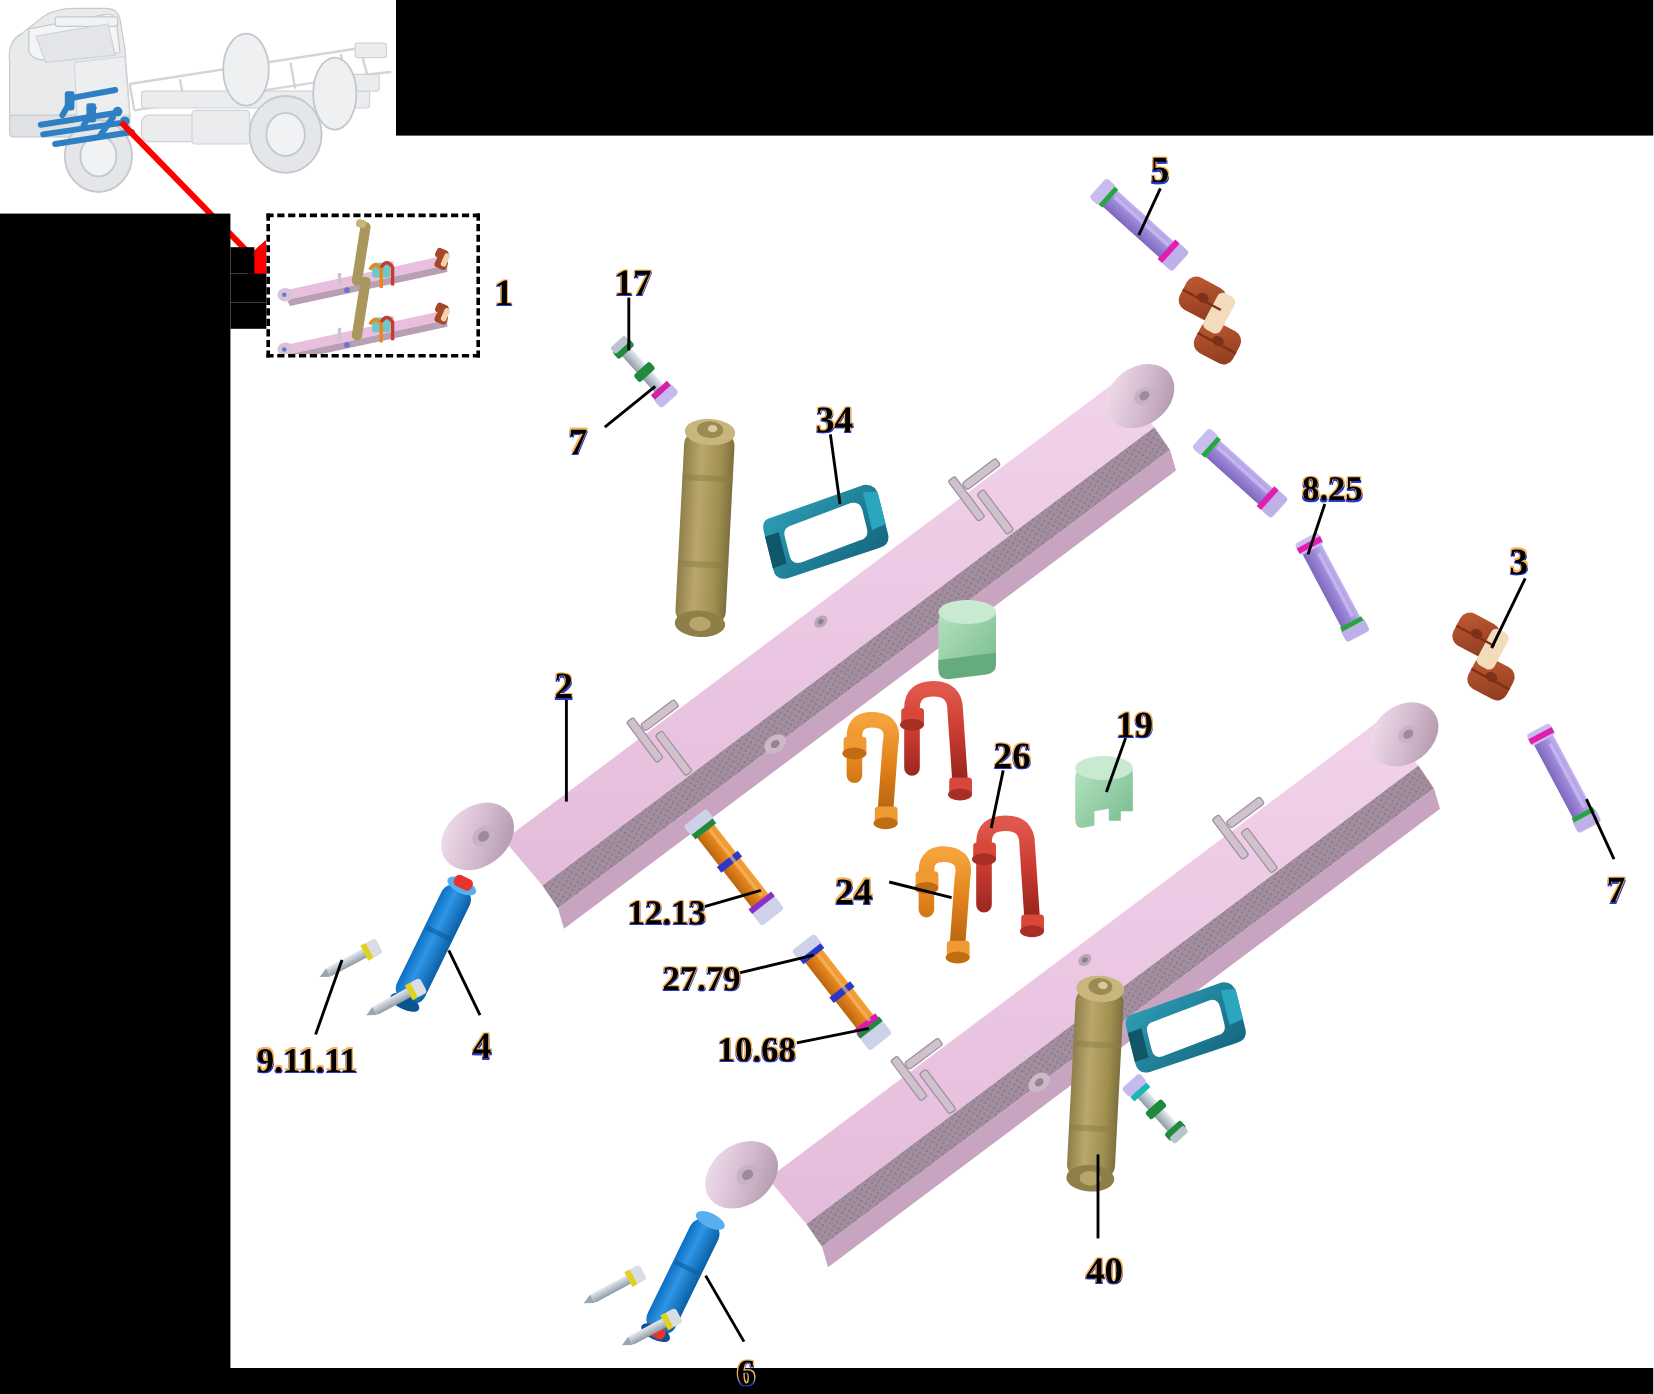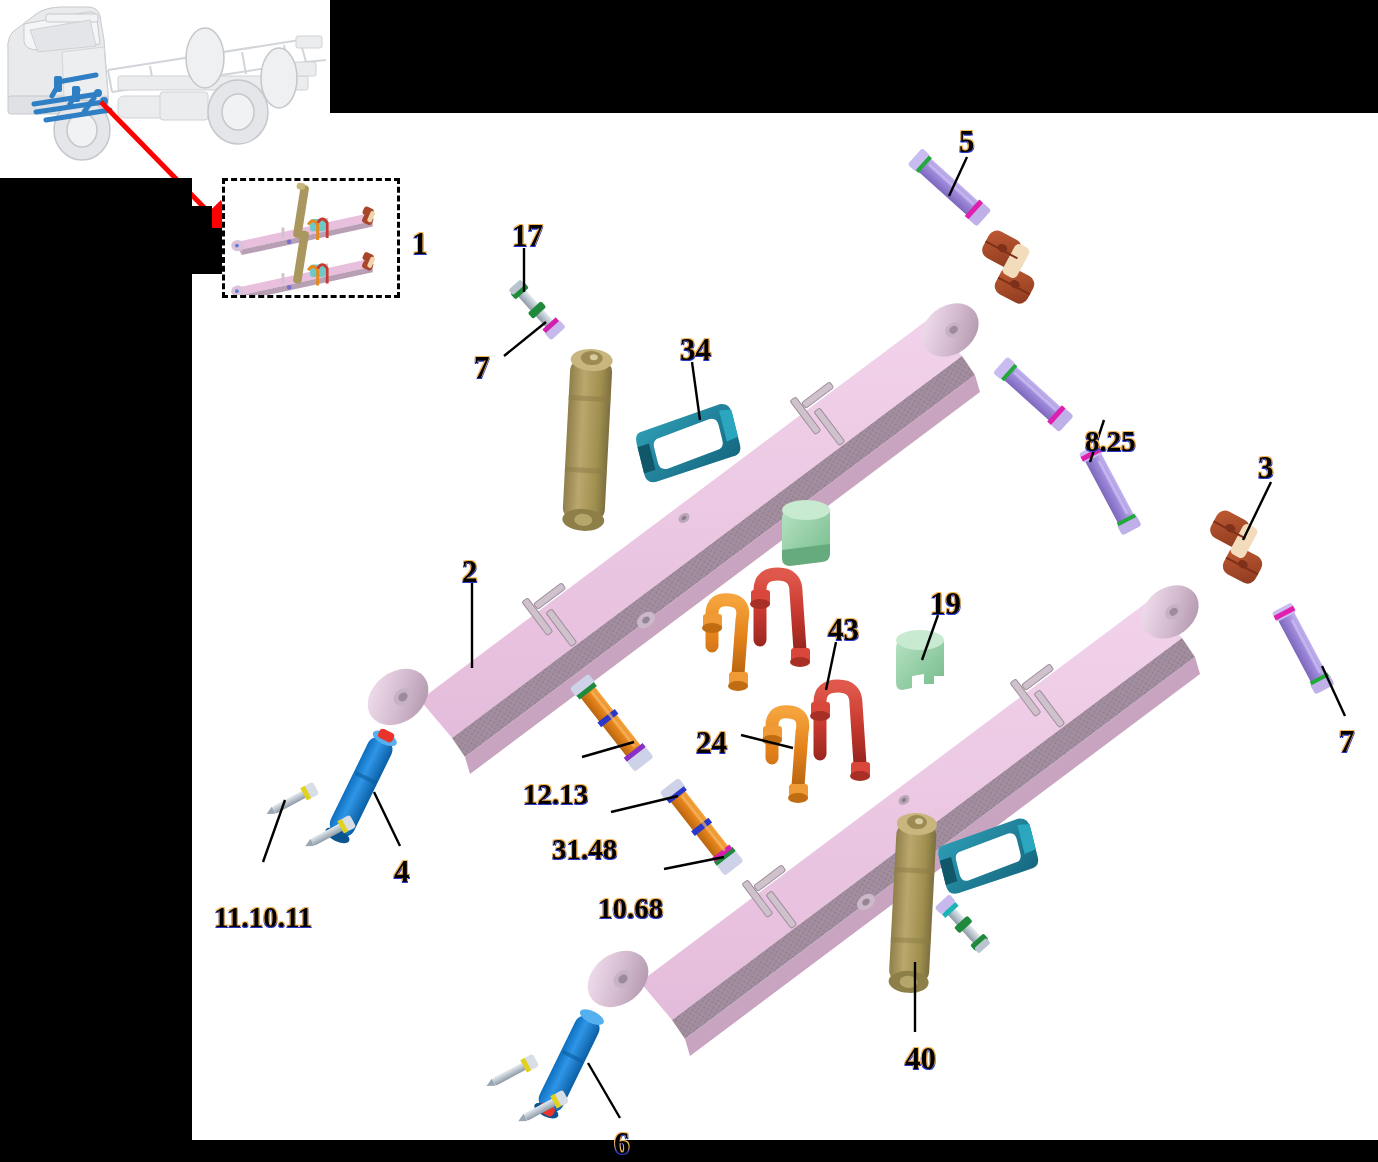--- a/index.html
+++ b/index.html
@@ -14,21 +14,21 @@
   #matte-notch-a{left:192px;top:206px;width:20px;height:22px;}
   #matte-notch-b{left:192px;top:228px;width:40px;height:24px;}
   #matte-notch-c{left:192px;top:252px;width:62px;height:22px;}
   #matte-bottom{left:0;top:1140px;width:1378px;height:22px;}
 
   
   .lbl{position:absolute;font-family:"Liberation Serif",serif;font-weight:bold;
        color:#000;line-height:1;white-space:nowrap;
        text-shadow:-1px -1px 0 #f5b455, 1px -1px 0 #f5b455, 1px 1px 0 #2a37c8, -1px 1px 0 #2a37c8;}
   .lbl.big{font-size:31px;}
-  .lbl.med{font-size:29px;margin-top:33px;}
+  .lbl.med{font-size:29px;}
 
   
   #truck{position:absolute;left:0;top:0;width:340px;height:180px;}
   #arrow{position:absolute;left:0;top:0;width:340px;height:180px;overflow:visible;}
 
   
   #inset-box{position:absolute;left:222px;top:178px;width:178px;height:120px;
              border:3px dashed #000;background:#fff;box-sizing:border-box;}
 </style>
 </head>
@@ -536,25 +536,25 @@
   </svg>
 
   <div class="lbl big" style="left:412px;top:228px">1</div>
   <div class="lbl big" style="left:462px;top:556px">2</div>
   <div class="lbl big" style="left:1258px;top:452px">3</div>
   <div class="lbl big" style="left:394px;top:856px">4</div>
   <div class="lbl big" style="left:959px;top:126px">5</div>
   <div class="lbl big" style="left:614px;top:1128px">6</div>
   <div class="lbl big" style="left:1339px;top:726px">7</div>
   <div class="lbl med" style="left:1085px;top:394px">8.25</div>
-  <div class="lbl med" style="left:214px;top:870px">11.10.11</div>
+  <div class="lbl med" style="left:214px;top:870px">9.11.11</div>
   <div class="lbl med" style="left:523px;top:747px">12.13</div>
   <div class="lbl med" style="left:598px;top:861px">10.68</div>
   <div class="lbl big" style="left:512px;top:220px">17</div>
   <div class="lbl big" style="left:474px;top:352px">7</div>
-  <div class="lbl med" style="left:552px;top:802px">31.48</div>
+  <div class="lbl med" style="left:552px;top:802px">27.79</div>
   <div class="lbl big" style="left:905px;top:1043px">40</div>
   <div class="lbl big" style="left:680px;top:334px">34</div>
   <div class="lbl big" style="left:930px;top:588px">19</div>
-  <div class="lbl big" style="left:828px;top:614px">43</div>
+  <div class="lbl big" style="left:828px;top:614px">26</div>
   <div class="lbl big" style="left:696px;top:727px">24</div>
 
 </div>
 
 </body></html>

